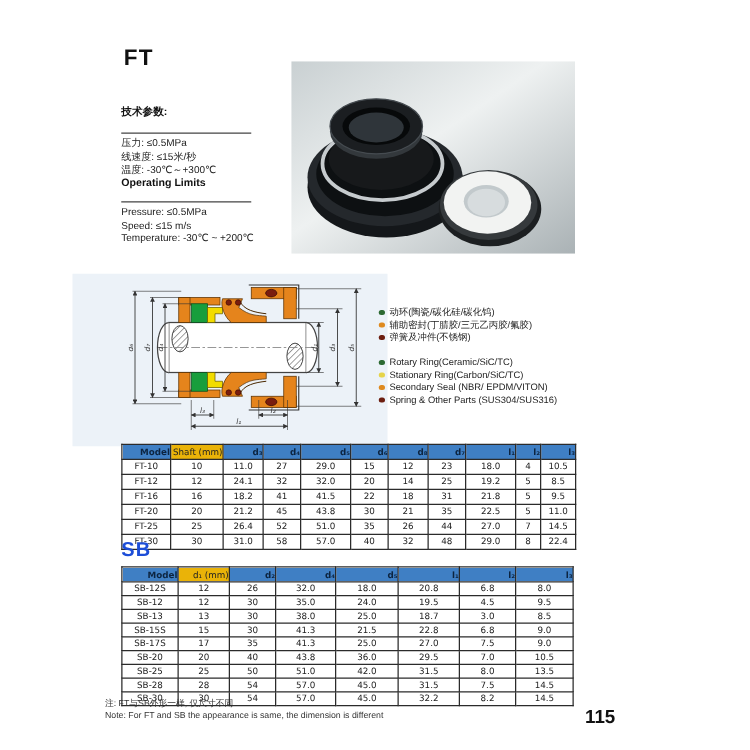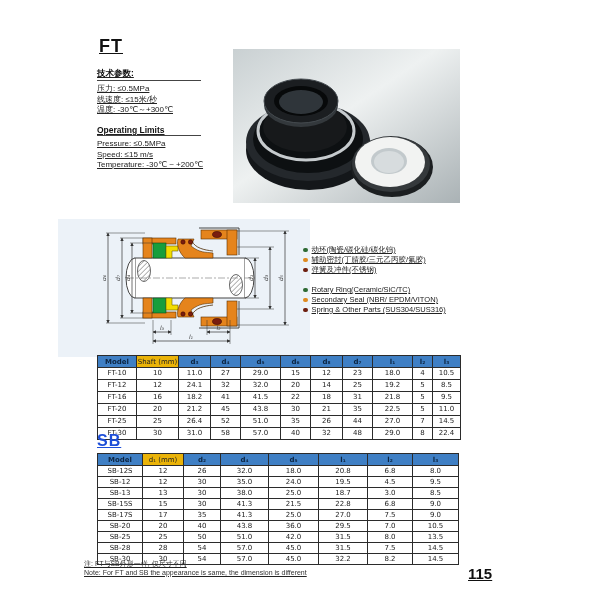--- a/index.html
+++ b/index.html
@@ -4,28 +4,28 @@
 <style>
   * { box-sizing: border-box; margin: 0; padding: 0; }
   html, body { width: 600px; height: 600px; }
   body {
     position: relative;
     background: #ffffff;
     font-family: "Liberation Sans", "DejaVu Sans", sans-serif;
     color: #222;
     overflow: hidden;
   }
-  .abs { position: absolute; text-decoration: underline; }
+  .abs { position: absolute; }
 
   
   .ft-title { left: 99px; top: 36px; font-size: 18px; font-weight: bold; letter-spacing: 1px; color:#111; }
   .spec-block { left: 97px; width: 130px; }
   .spec-block.cn { top: 68px; }
   .spec-block.en { top: 125px; }
-  .spec-heading { font-size: 8.5px; font-weight: bold; color:#111; border-bottom: 1px solid #444; padding-bottom: 0; width: 104px; margin-bottom: 3px; }
+  .spec-heading { font-size: 8.5px; font-weight: bold; color:#111; border-bottom: 1px solid #444; padding-bottom: 10px; width: 104px; margin-bottom: 3px; margin-top: 16px; }
   .spec-line { font-size: 8px; line-height: 10.5px; color:#222; white-space: nowrap; }
 
   
   .photo { left: 233px; top: 49px; width: 227px; height: 154px; }
 
   
   .diagram-band { left: 58px; top: 219px; width: 252px; height: 138px; background: #ecf2f8; }
   .diagram { left: 103px; top: 227px; width: 195px; height: 122px; }
 
   
@@ -42,21 +42,21 @@
   table.catalog-table th, table.catalog-table td {
     border: 1px solid #2b2b2b;
     font-size: 7px;
     text-align: center;
     vertical-align: middle;
     padding: 0;
     overflow: hidden;
     white-space: nowrap;
     font-family: "DejaVu Sans", "Liberation Sans", sans-serif;
   }
-  table.catalog-table th { height: 12px; background: var(--header-blue, #3f7fc4); color: #0c2440; font-weight: bold; }
+  table.catalog-table th { height: 12px; background: var(--header-blue, #3f7fc4); color: #0c2440; font-weight: bold; text-align: right; }
   table.catalog-table th.plain { background: #eab308; color: #222; font-weight: normal; }
   #ft-table td { height: 11px; line-height: 11px; }
   #sb-table td { height: 10px; line-height: 10px; }
 
   .sb-title { left: 97px; top: 432px; font-size: 16px; font-weight: bold; letter-spacing: 1px; color:#1d4ed8; }
 
   .note { left: 84px; top: 560px; }
   .note-line { font-size: 7px; line-height: 8.5px; color: #333; white-space: nowrap; }
   .page-number { left: 468px; top: 565px; font-size: 15px; font-weight: bold; color: #111; }
 
@@ -209,20 +209,24 @@
     </div>
     <div class="legend-item">
       <span class="bullet" style="background-color: rgb(109, 31, 16);"></span>
       <span class="lbl">弹簧及冲件(不锈钢)</span>
     </div>
   </div>
   <div class="legend-group en">
     <div class="legend-item">
       <span class="bullet" style="background-color: rgb(45, 106, 51);"></span>
       <span class="lbl">Rotary Ring(Ceramic/SiC/TC)</span>
+    </div>
+    <div class="legend-item">
+      <span class="bullet" style="background-color: rgb(230, 212, 74);"></span>
+      <span class="lbl">Stationary Ring(Carbon/SiC/TC)</span>
     </div>
     <div class="legend-item">
       <span class="bullet" style="background-color: rgb(223, 138, 31);"></span>
       <span class="lbl">Secondary Seal (NBR/ EPDM/VITON)</span>
     </div>
     <div class="legend-item">
       <span class="bullet" style="background-color: rgb(109, 31, 16);"></span>
       <span class="lbl">Spring &amp; Other Parts (SUS304/SUS316)</span>
     </div>
   </div>

